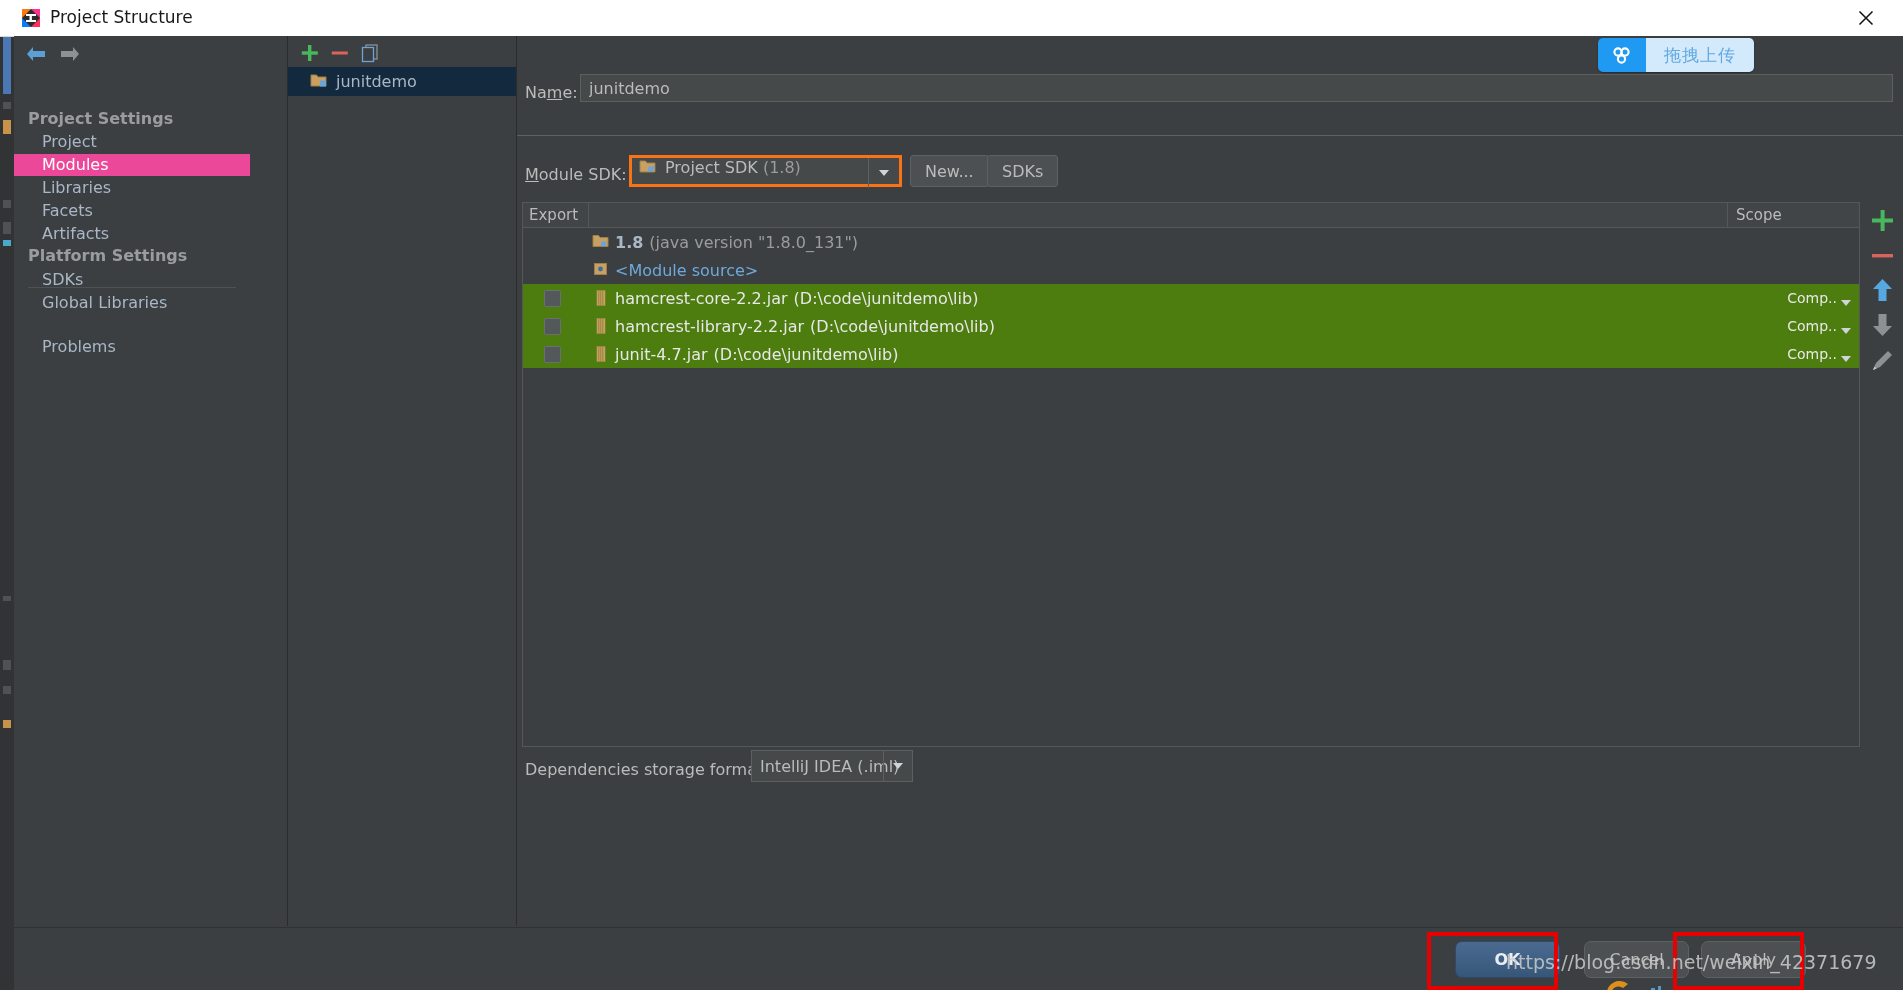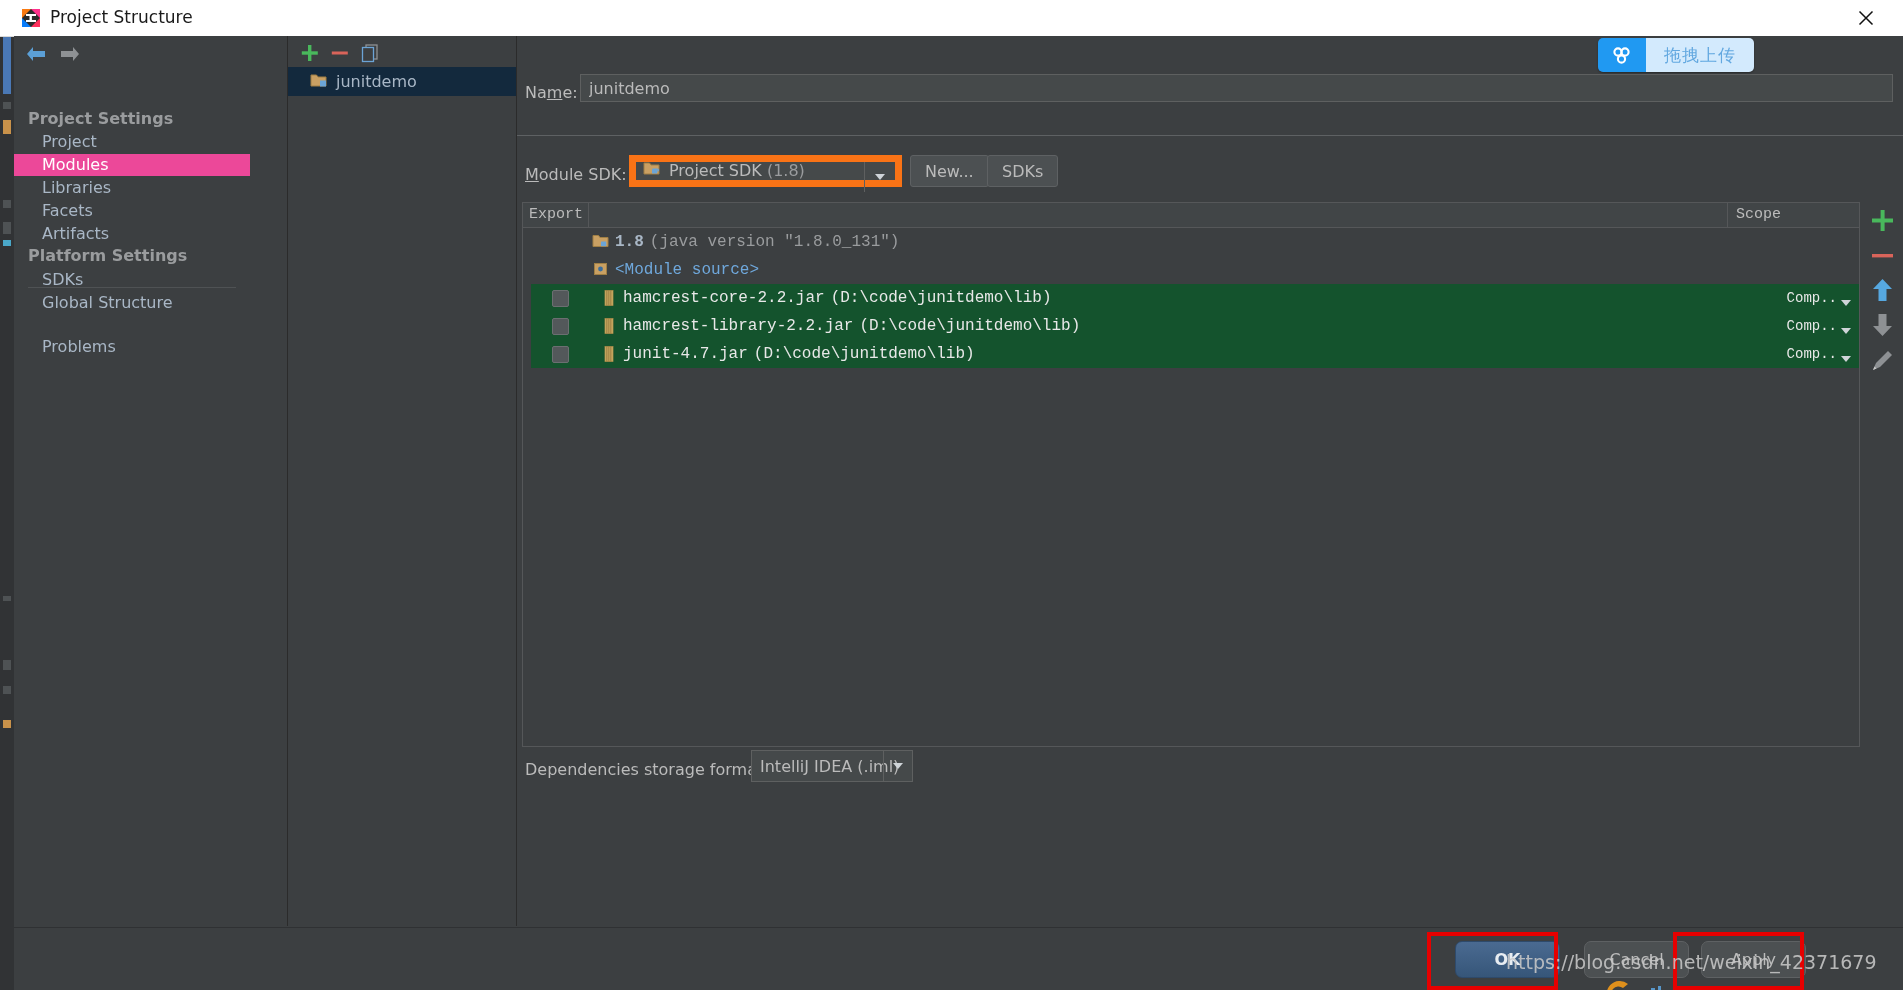--- a/index.html
+++ b/index.html
@@ -243,24 +243,24 @@
     font-size: 16px;
     color: #bbbbbb;
     white-space: nowrap;
   }
   #sdk-label u { text-decoration: underline; }
   #sdk-combo {
     position: absolute;
     left: 112px; top: 119px;
     width: 273px; height: 32px;
     background: #45494a;
-    border: 7px solid #f97316;
-    box-sizing: border-box;
-    display: flex;
-    align-items: flex-end;
+    border: 3px solid #f97316;
+    box-sizing: border-box;
+    display: flex;
+    align-items: flex-start;
     cursor: pointer;
   }
   #sdk-combo-text {
     font-size: 16px;
     color: #bbbbbb;
     margin-left: 8px;
     white-space: nowrap;
   }
   #sdk-combo-text .dim { color: #9a9c9e; }
   #sdk-combo-arrow {
@@ -290,21 +290,20 @@
   #sdk-edit { left: 470px; top: 119px; }
 
   
   #dep-table {
     position: absolute;
     left: 5px; top: 166px;
     width: 1338px; height: 545px;
     background: #3c3f41;
     border: 1px solid #555759;
     box-sizing: border-box;
-    font-family: Liberation Mono, monospace;
   }
   #dep-header {
     position: absolute;
     left: 0; top: 0;
     width: 100%; height: 25px;
     background: #414547;
     border-bottom: 1px solid #555759;
     box-sizing: border-box;
   }
   .hdr-cell {
@@ -336,21 +335,21 @@
     left: 0; top: 25px;
     width: 100%;
   }
   .dep-row {
     position: relative;
     height: 28px;
     display: flex;
     align-items: center;
     cursor: pointer;
   }
-  .dep-row.selected { background: #14532d; margin-left: 8px; }
+  .dep-row.selected { background: #4d7c0f; }
   .dep-check {
     position: absolute;
     left: 21px; top: 6px;
     width: 17px; height: 17px;
     background: #53585a;
     border: 1px solid #6b6f71;
     border-radius: 2px;
     box-sizing: border-box;
     cursor: pointer;
   }
@@ -598,21 +597,21 @@
 
     <div class="nav-section" style="top:73px;">Project Settings</div>
     <div class="nav-section" style="top:210px;">Platform Settings</div>
 
     <div class="nav-item" style="top:95px;">Project</div>
     <div class="nav-item selected" style="top:118px;">Modules</div>
     <div class="nav-item" style="top:141px;">Libraries</div>
     <div class="nav-item" style="top:164px;">Facets</div>
     <div class="nav-item" style="top:187px;">Artifacts</div>
     <div class="nav-item" style="top:233px;">SDKs</div>
-    <div class="nav-item" style="top:256px;">Global Structure</div>
+    <div class="nav-item" style="top:256px;">Global Libraries</div>
 
     <div id="nav-divider"></div>
 
     <div class="nav-item" style="top:300px;">Problems</div>
   </div>
 
   <div id="module-pane">
     <div id="module-toolbar">
       <div class="mod-tool" id="mod-add">
         <svg width="24" height="22" viewBox="0 0 24 22">

